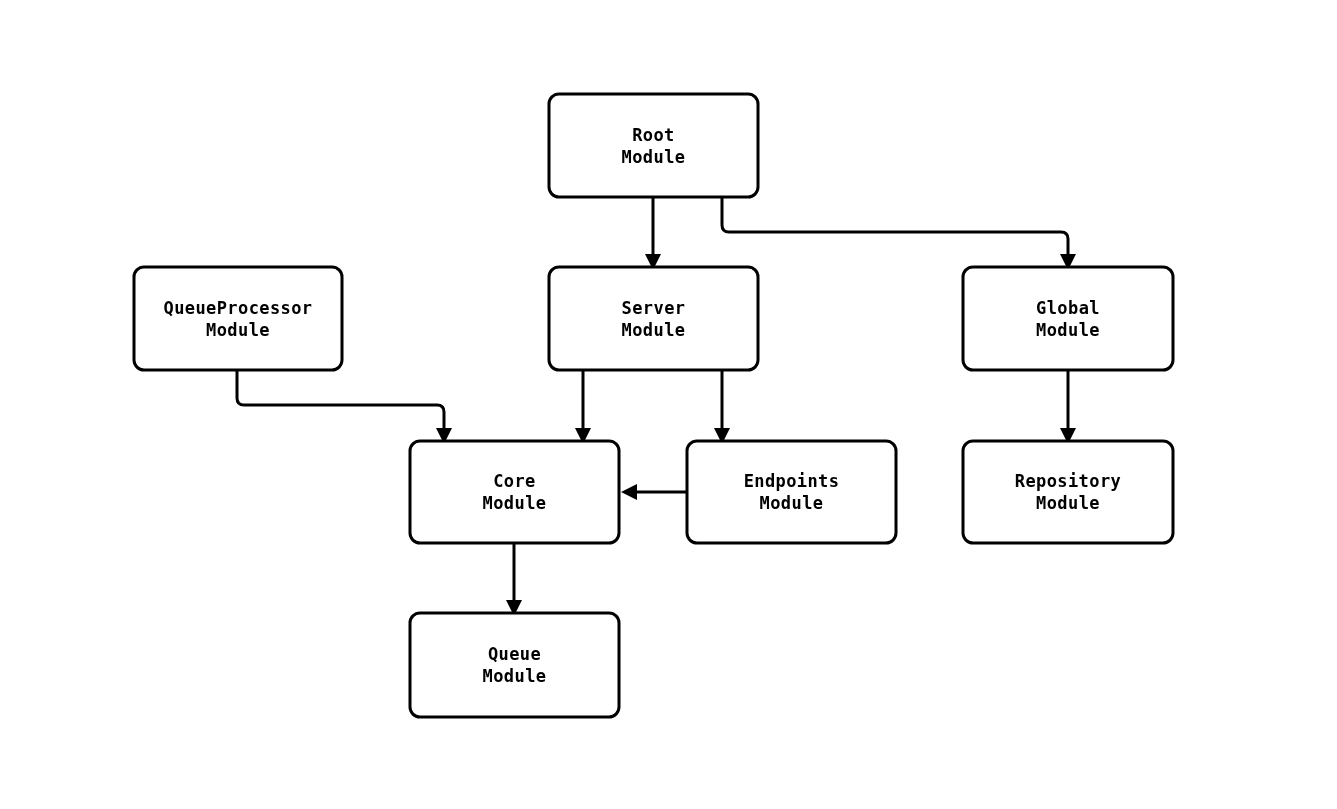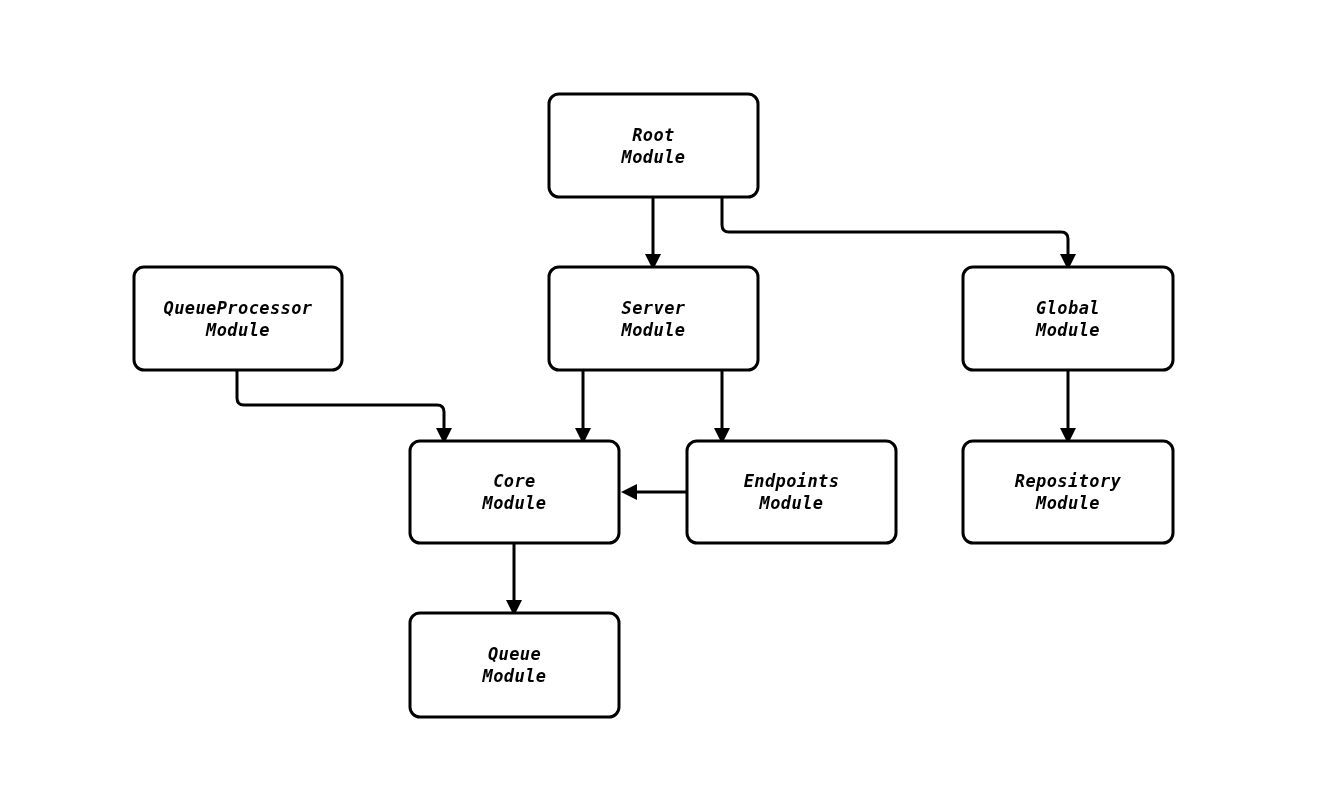--- a/index.html
+++ b/index.html
@@ -46,21 +46,21 @@
     stroke-linecap: butt;
     stroke-linejoin: round;
   }
   .edge-head {
     stroke: none;
   }
 </style>
 </head>
 <body>
 
-<div id="diagram-canvas" style="background: rgb(255, 255, 255); font-style: italic;">
+<div id="diagram-canvas" style="background: rgb(255, 255, 255);">
   <svg id="diagram-svg" viewBox="0 0 1337 809" xmlns="http://www.w3.org/2000/svg">
 
     <g>
 
       <g>
         <path class="edge-path" stroke="#000000" stroke-width="3" d="M 653 197 L 653 256"></path>
         <path class="edge-head" fill="#000000" d="M 645 254 L 661 254 L 653 270 Z"></path>
       </g>
 
       <g>

